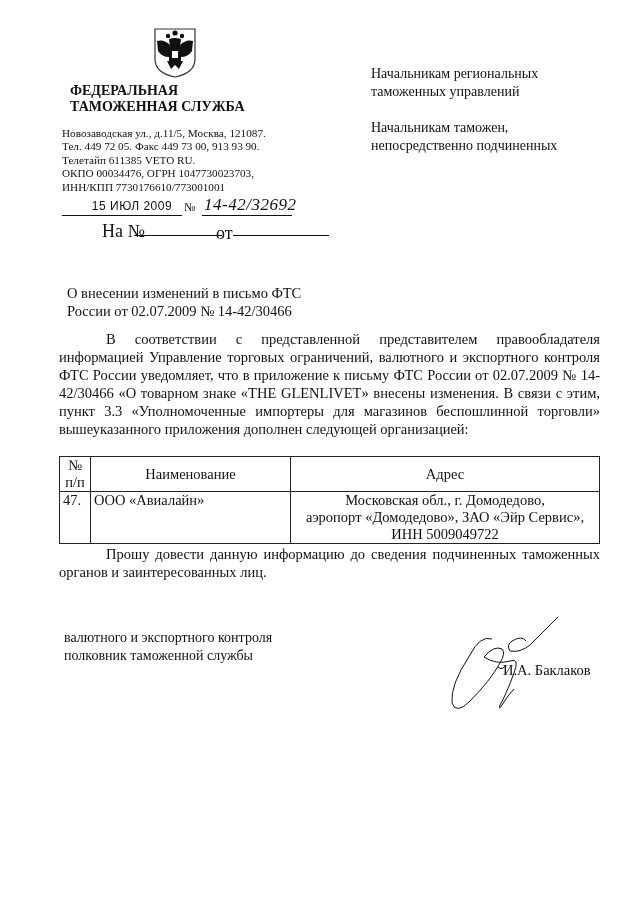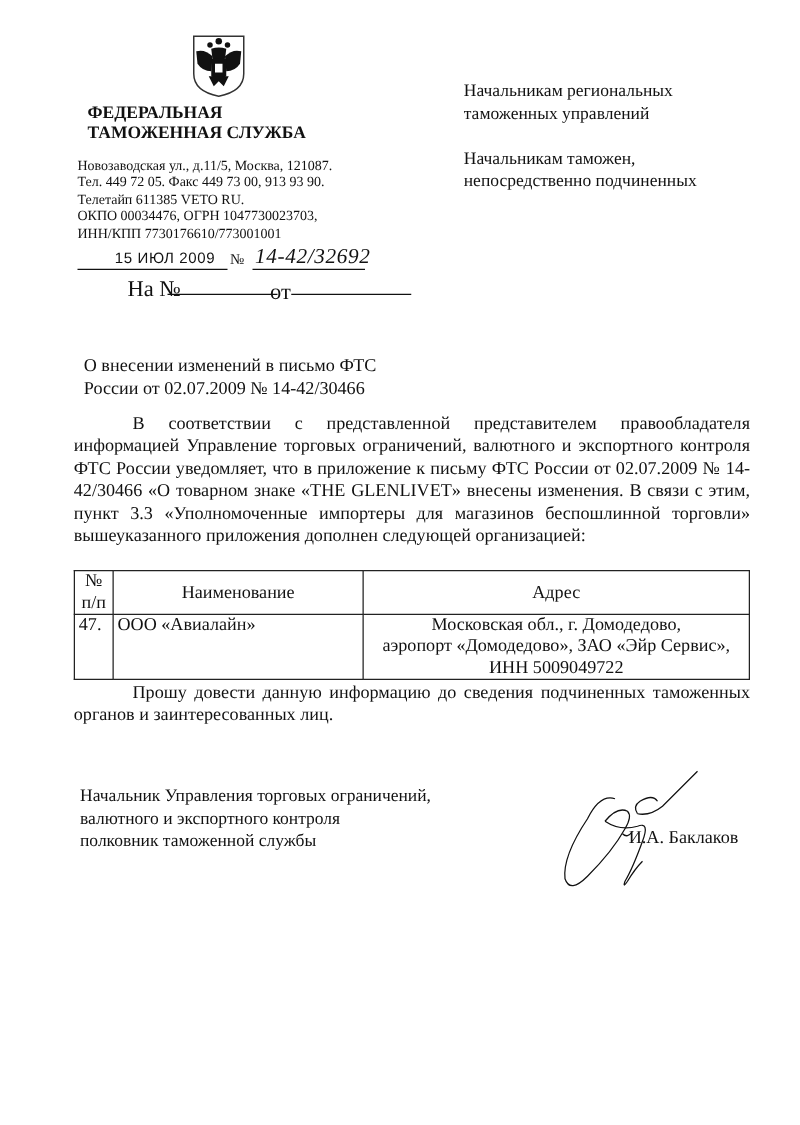--- a/index.html
+++ b/index.html
@@ -122,21 +122,20 @@
         <div>аэропорт «Домодедово», ЗАО «Эйр Сервис»,</div>
         <div>ИНН 5009049722</div>
       </td>
     </tr>
   </tbody>
 </table>
 
 <div class="abs body-text indent" style="top:545px;">Прошу довести данную информацию до сведения подчиненных таможенных органов и заинтересованных лиц.</div>
 
 <div class="abs sign-title">
-  <div>Начальник Управления торговых ограничений,</div>
   <div>валютного и экспортного контроля</div>
   <div>полковник таможенной службы</div>
 </div>
 
 <div class="abs signature">
   <svg width="120" height="100" viewBox="0 0 120 100" fill="none" stroke="#111" stroke-width="1">
     <path d="M118 2 L90 30 Q80 38 70 36"></path>
     <path d="M70 36 Q66 30 72 26 Q82 20 86 26"></path>
     <path d="M52 24 Q40 20 30 40 Q10 70 12 88 Q16 100 30 86 Q50 66 60 48 Q66 38 62 34 Q54 30 44 42"></path>
     <path d="M44 42 Q56 50 70 46 Q80 42 74 58 Q66 80 60 90 Q58 96 62 90 Q68 80 74 74"></path>

